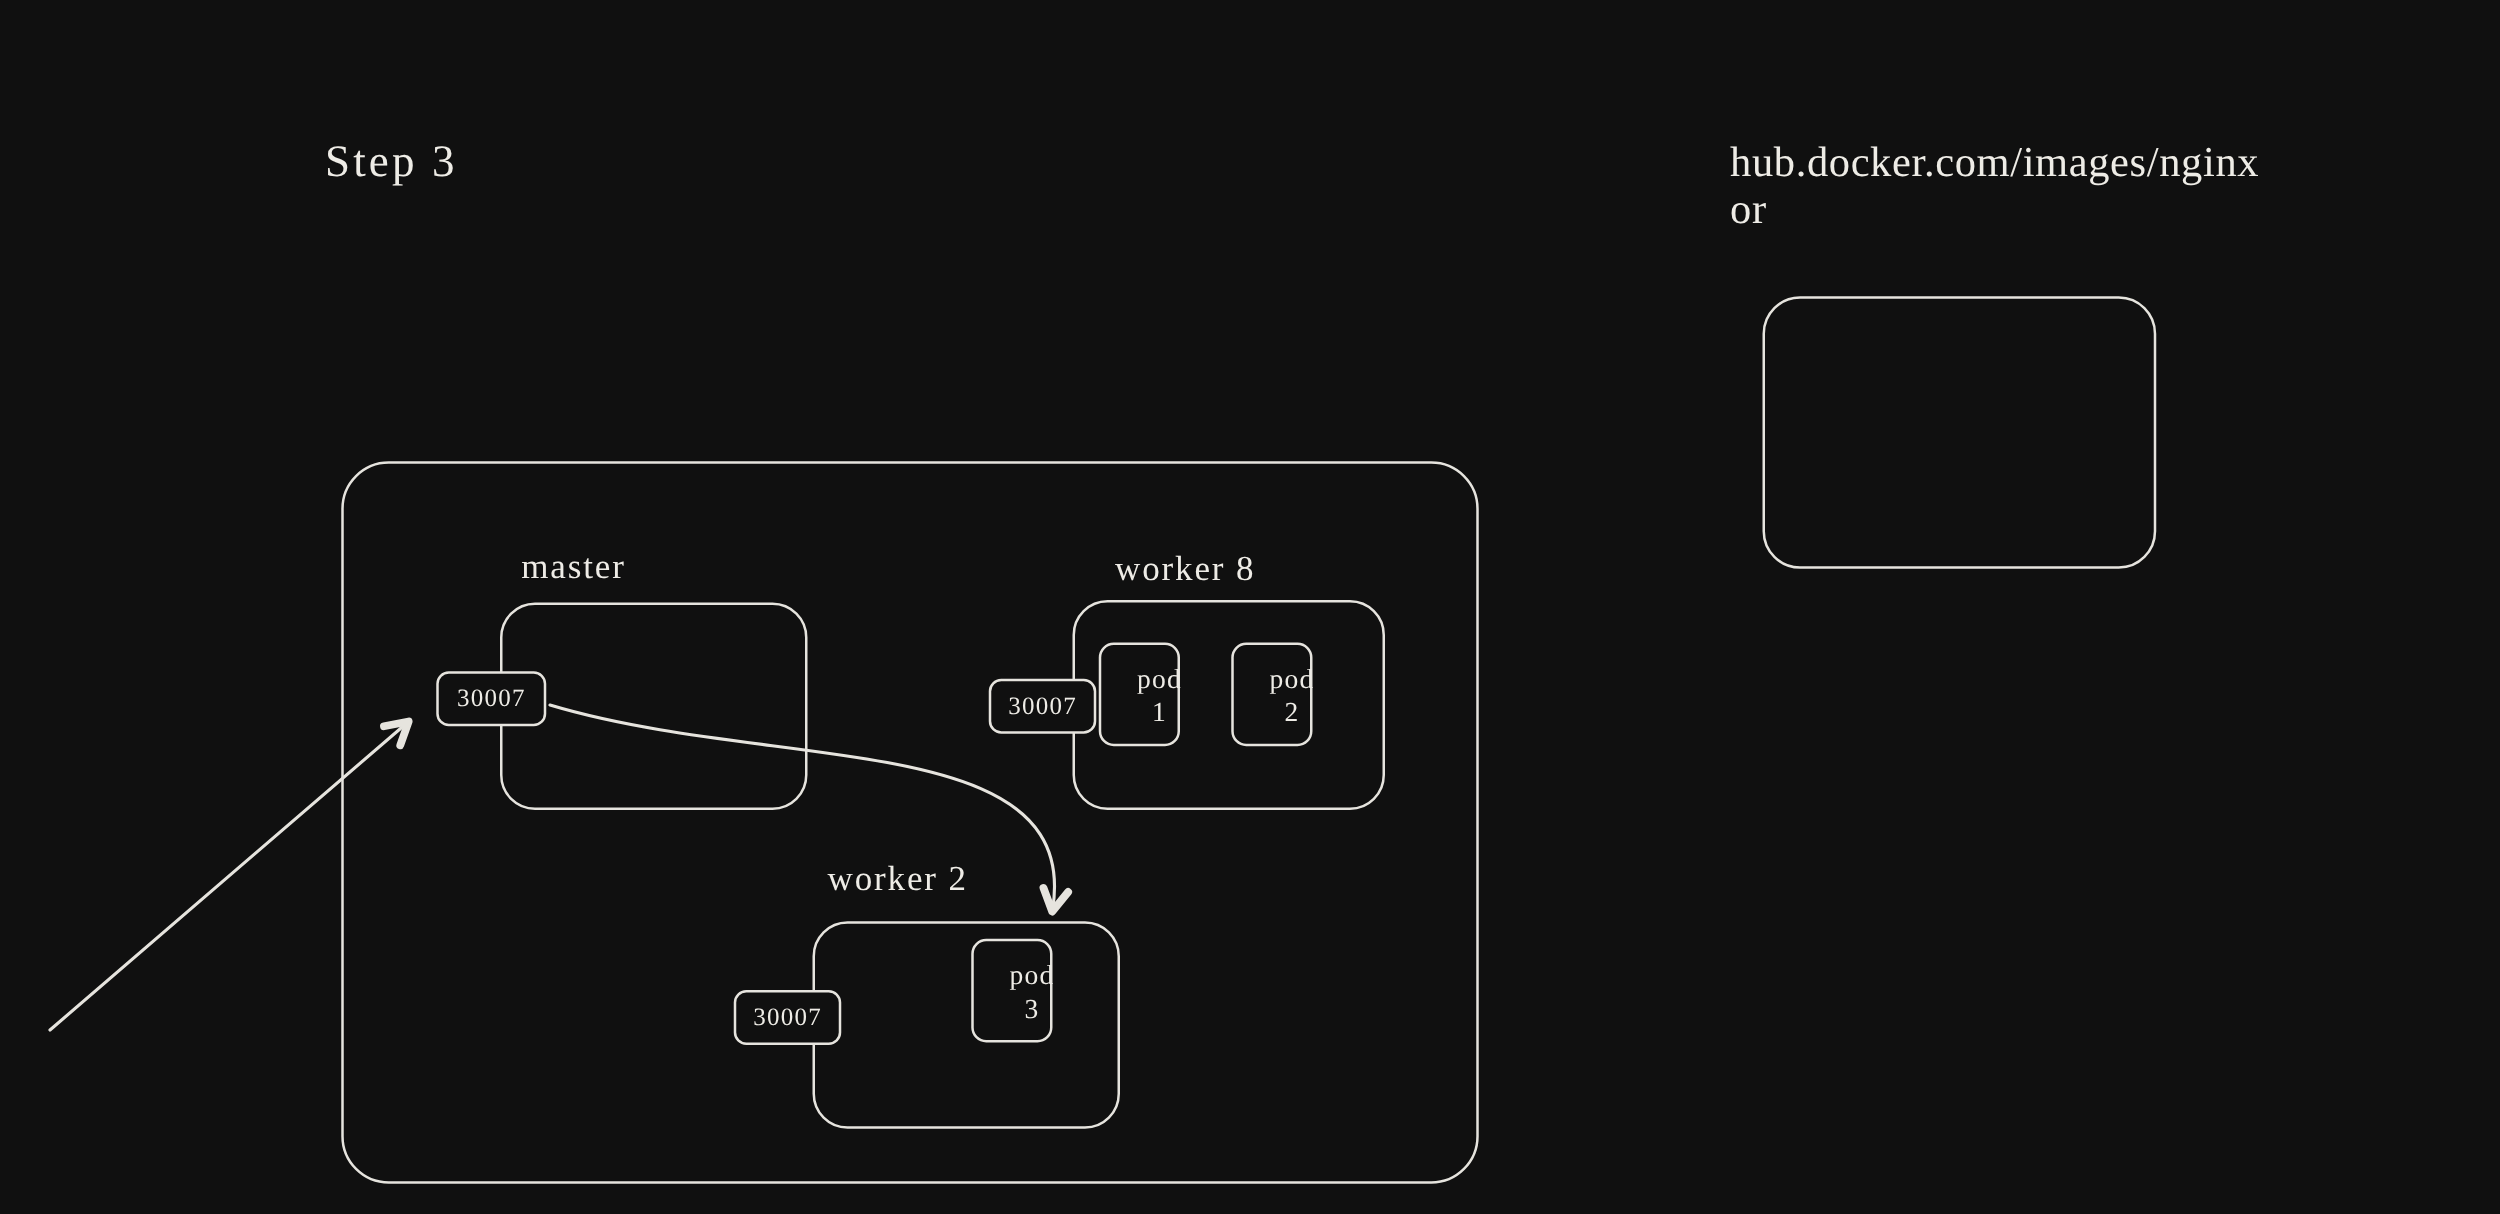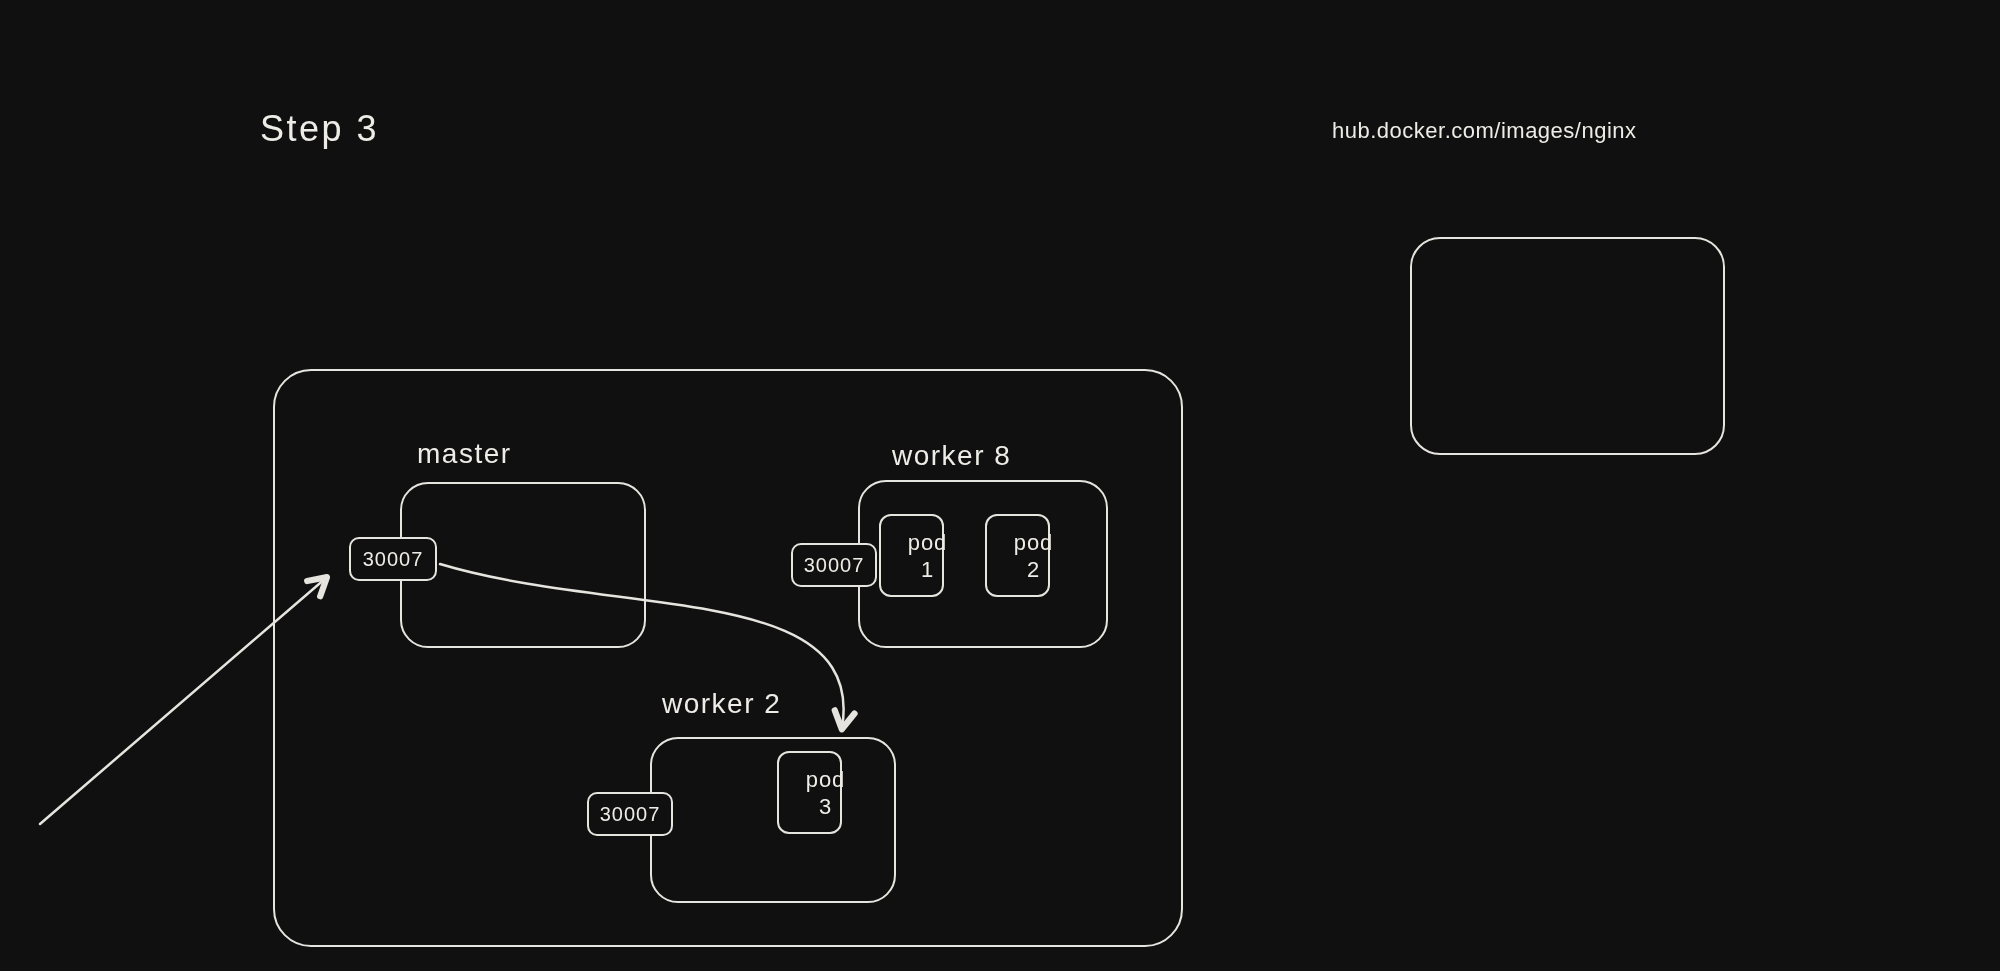--- a/index.html
+++ b/index.html
@@ -4,29 +4,29 @@
 <style>
   * { margin:0; padding:0; box-sizing:border-box; }
   html, body { background: var(--background, #101010); }
   .canvas {
     position: relative;
     width: 2000px;
     height: 971px;
     overflow: hidden;
     background: var(--background, #101010);
     color: var(--text, #eeece6);
-    font-family: Liberation Sans, sans-serif;
+    font-family: Liberation Serif, serif;
   }
   .title {
     position: absolute; left: 260px; top: 103px;
     font-size: 36px; line-height: 52px; letter-spacing: 2.5px;
   }
   .note {
-    position: absolute; left: 1332px; top: 112px;
-    font-size: 22px; line-height: 37px; letter-spacing: 0.5px;
+    position: absolute; left: 1384px; top: 112px;
+    font-size: 34px; line-height: 37px; letter-spacing: 0.5px;
   }
   .box {
     position: absolute;
     border: 2.5px solid var(--stroke, #e6e4de);
     background: transparent;
   }
   .empty-box  { left: 1410px; top: 237px; width: 315px; height: 218px; border-radius: 30px; }
   .cluster-box{ left: 273px;  top: 369px; width: 910px; height: 578px; border-radius: 38px; }
   .master-box { left: 400px;  top: 482px; width: 246px; height: 166px; border-radius: 28px; }
   .worker1-box{ left: 858px;  top: 480px; width: 250px; height: 168px; border-radius: 28px; }
@@ -78,20 +78,21 @@
 <body>
 
 <div class="canvas">
 
   <div class="title">
     <div>Step 3</div>
   </div>
 
   <div class="note">
     <div>hub.docker.com/images/nginx</div>
+    <div>or</div>
   </div>
 
   <div class="box empty-box"></div>
 
   <div class="box cluster-box"></div>
 
   <div class="node-label master-label">master</div>
   <div class="box master-box"></div>
   <div class="port-badge master-port">
     <span>30007</span>

